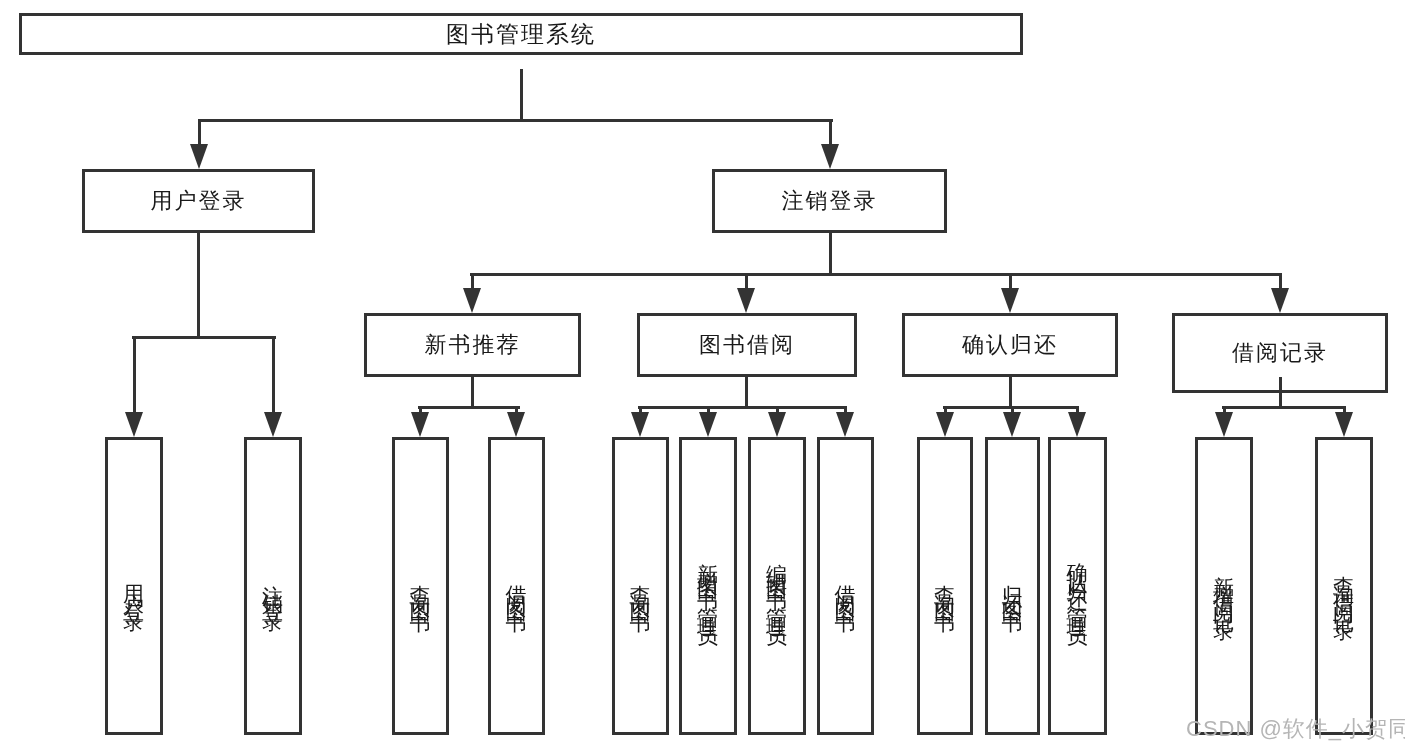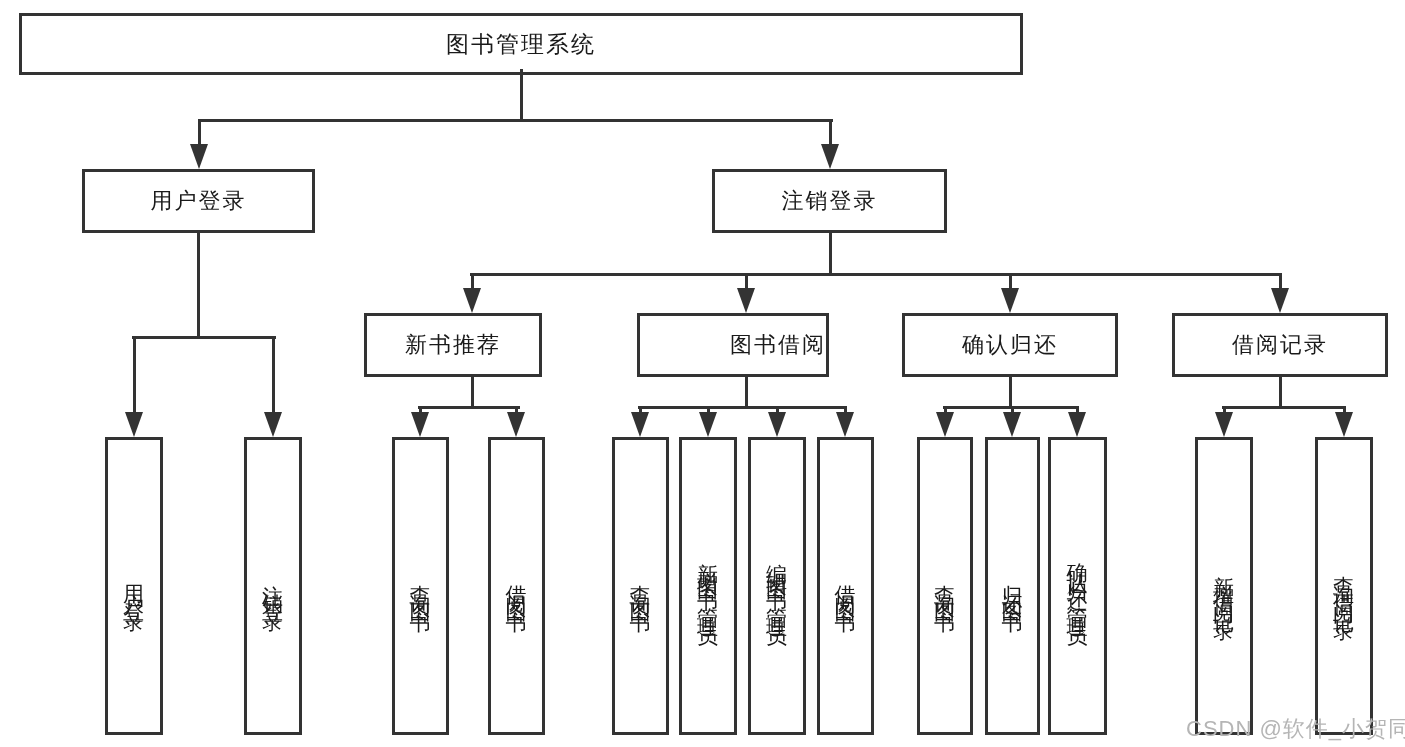--- a/index.html
+++ b/index.html
@@ -49,21 +49,21 @@
     letter-spacing:1px;
     white-space:nowrap;
     z-index:5;
   }
 </style>
 </head>
 <body>
 
 <div id="stage">
 
-  <div class="box h top" style="left:19px;top:13px;width:1004px;height:62px;">
+  <div class="box h top" style="left:19px;top:13px;width:1004px;height:42px;">
     <span>图书管理系统</span>
   </div>
 
   <div class="line" style="left:520px;top:69px;width:3px;height:53px;"></div>
   <div class="line" style="left:198px;top:119px;width:635px;height:3px;"></div>
   <div class="line" style="left:198px;top:122px;width:3px;height:26px;"></div>
   <div class="arrow" style="left:190px;top:144px;"></div>
   <div class="line" style="left:829px;top:122px;width:3px;height:26px;"></div>
   <div class="arrow" style="left:821px;top:144px;"></div>
 
@@ -85,30 +85,30 @@
   <div class="line" style="left:470px;top:273px;width:812px;height:3px;"></div>
   <div class="line" style="left:471px;top:276px;width:3px;height:15px;"></div>
   <div class="arrow" style="left:463px;top:288px;"></div>
   <div class="line" style="left:745px;top:276px;width:3px;height:15px;"></div>
   <div class="arrow" style="left:737px;top:288px;"></div>
   <div class="line" style="left:1009px;top:276px;width:3px;height:15px;"></div>
   <div class="arrow" style="left:1001px;top:288px;"></div>
   <div class="line" style="left:1279px;top:276px;width:3px;height:15px;"></div>
   <div class="arrow" style="left:1271px;top:288px;"></div>
 
-  <div class="box h" style="left:364px;top:313px;width:178px;height:64px;">
+  <div class="box h" style="left:364px;top:313px;width:217px;height:64px;">
     <span>新书推荐</span>
   </div>
-  <div class="box h" style="left:637px;top:313px;width:192px;height:64px;justify-content:flex-end;">
+  <div class="box h" style="left:637px;top:313px;width:220px;height:64px;">
     <span>图书借阅</span>
   </div>
   <div class="box h" style="left:902px;top:313px;width:216px;height:64px;">
     <span>确认归还</span>
   </div>
-  <div class="box h" style="left:1172px;top:313px;width:216px;height:64px;">
+  <div class="box h" style="left:1172px;top:313px;width:216px;height:80px;">
     <span>借阅记录</span>
   </div>
 
   <div class="line" style="left:471px;top:377px;width:3px;height:32px;"></div>
   <div class="line" style="left:418px;top:406px;width:102px;height:3px;"></div>
   <div class="line" style="left:419px;top:409px;width:3px;height:5px;"></div>
   <div class="arrow" style="left:411px;top:412px;"></div>
   <div class="line" style="left:515px;top:409px;width:3px;height:5px;"></div>
   <div class="arrow" style="left:507px;top:412px;"></div>
 

